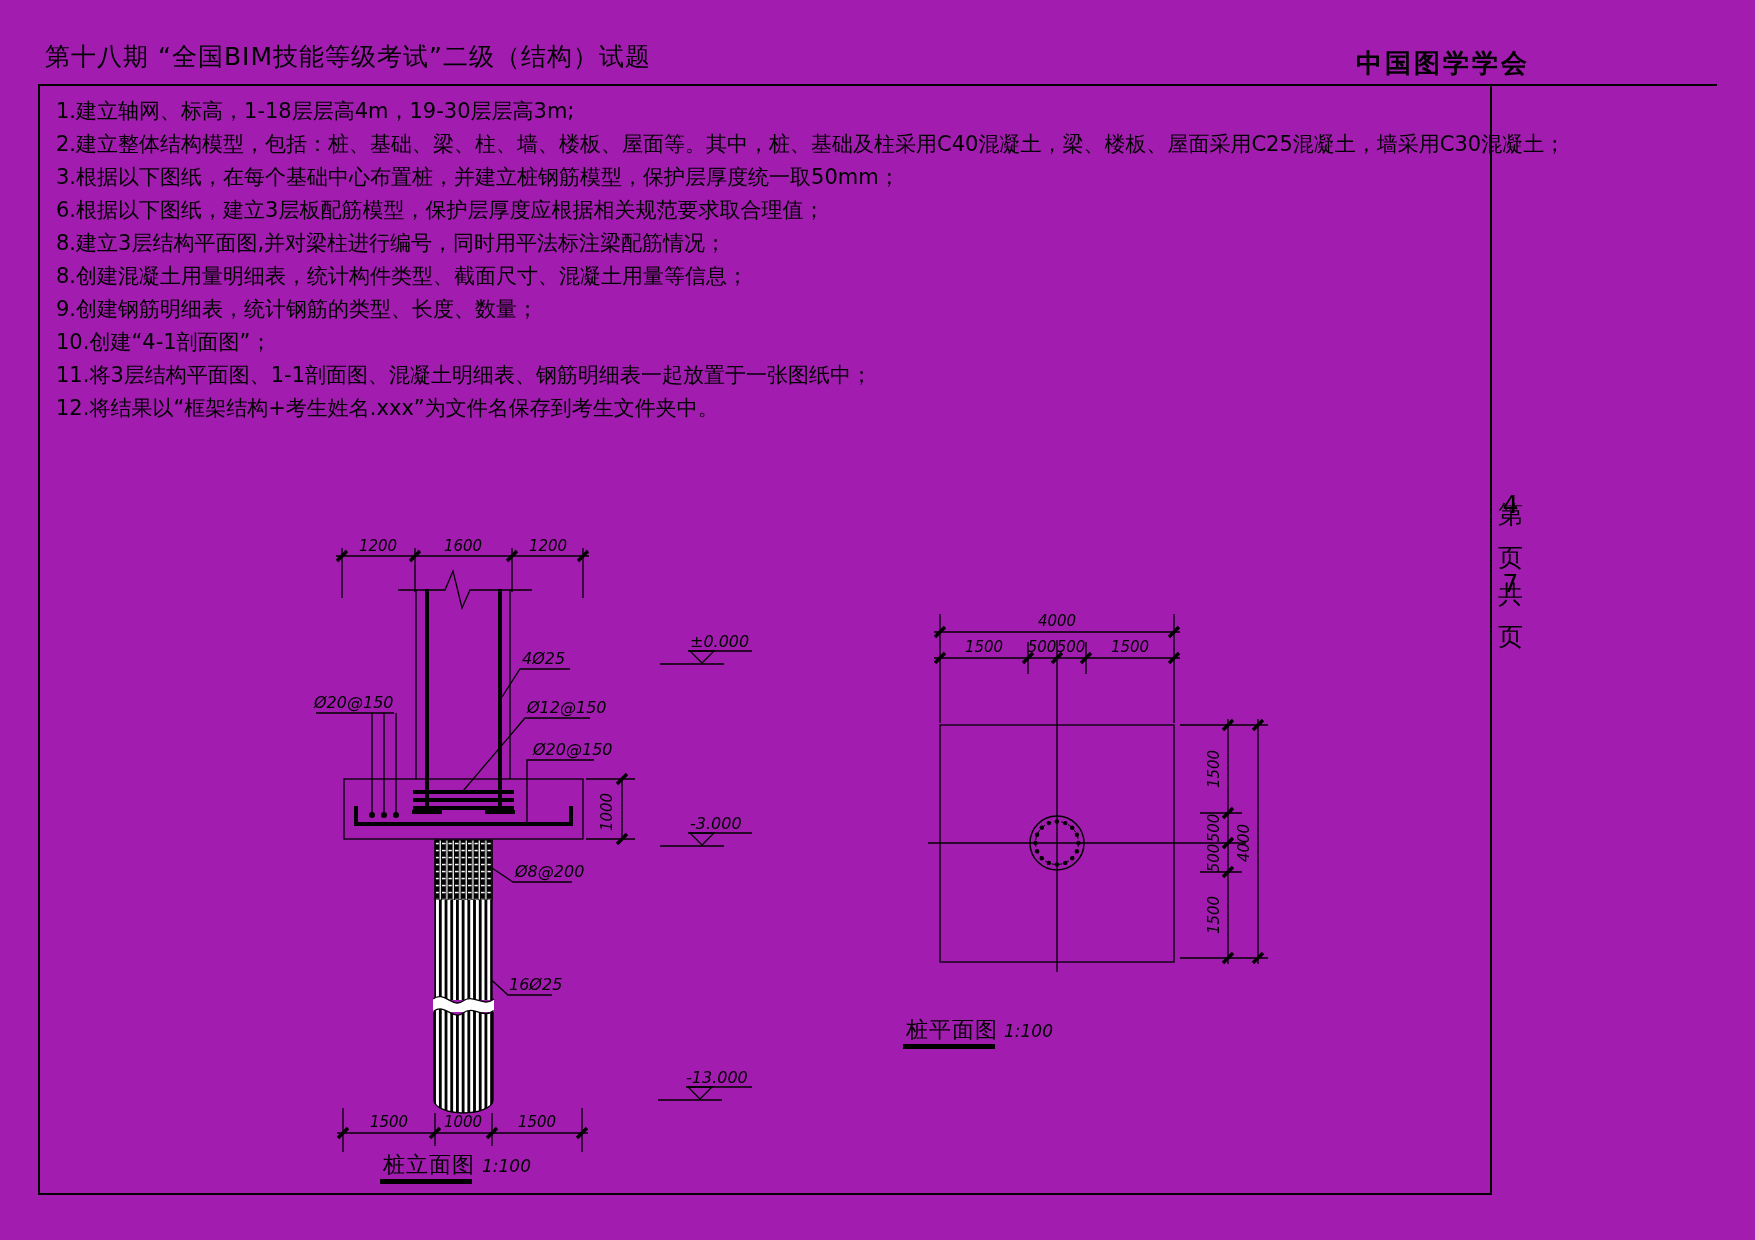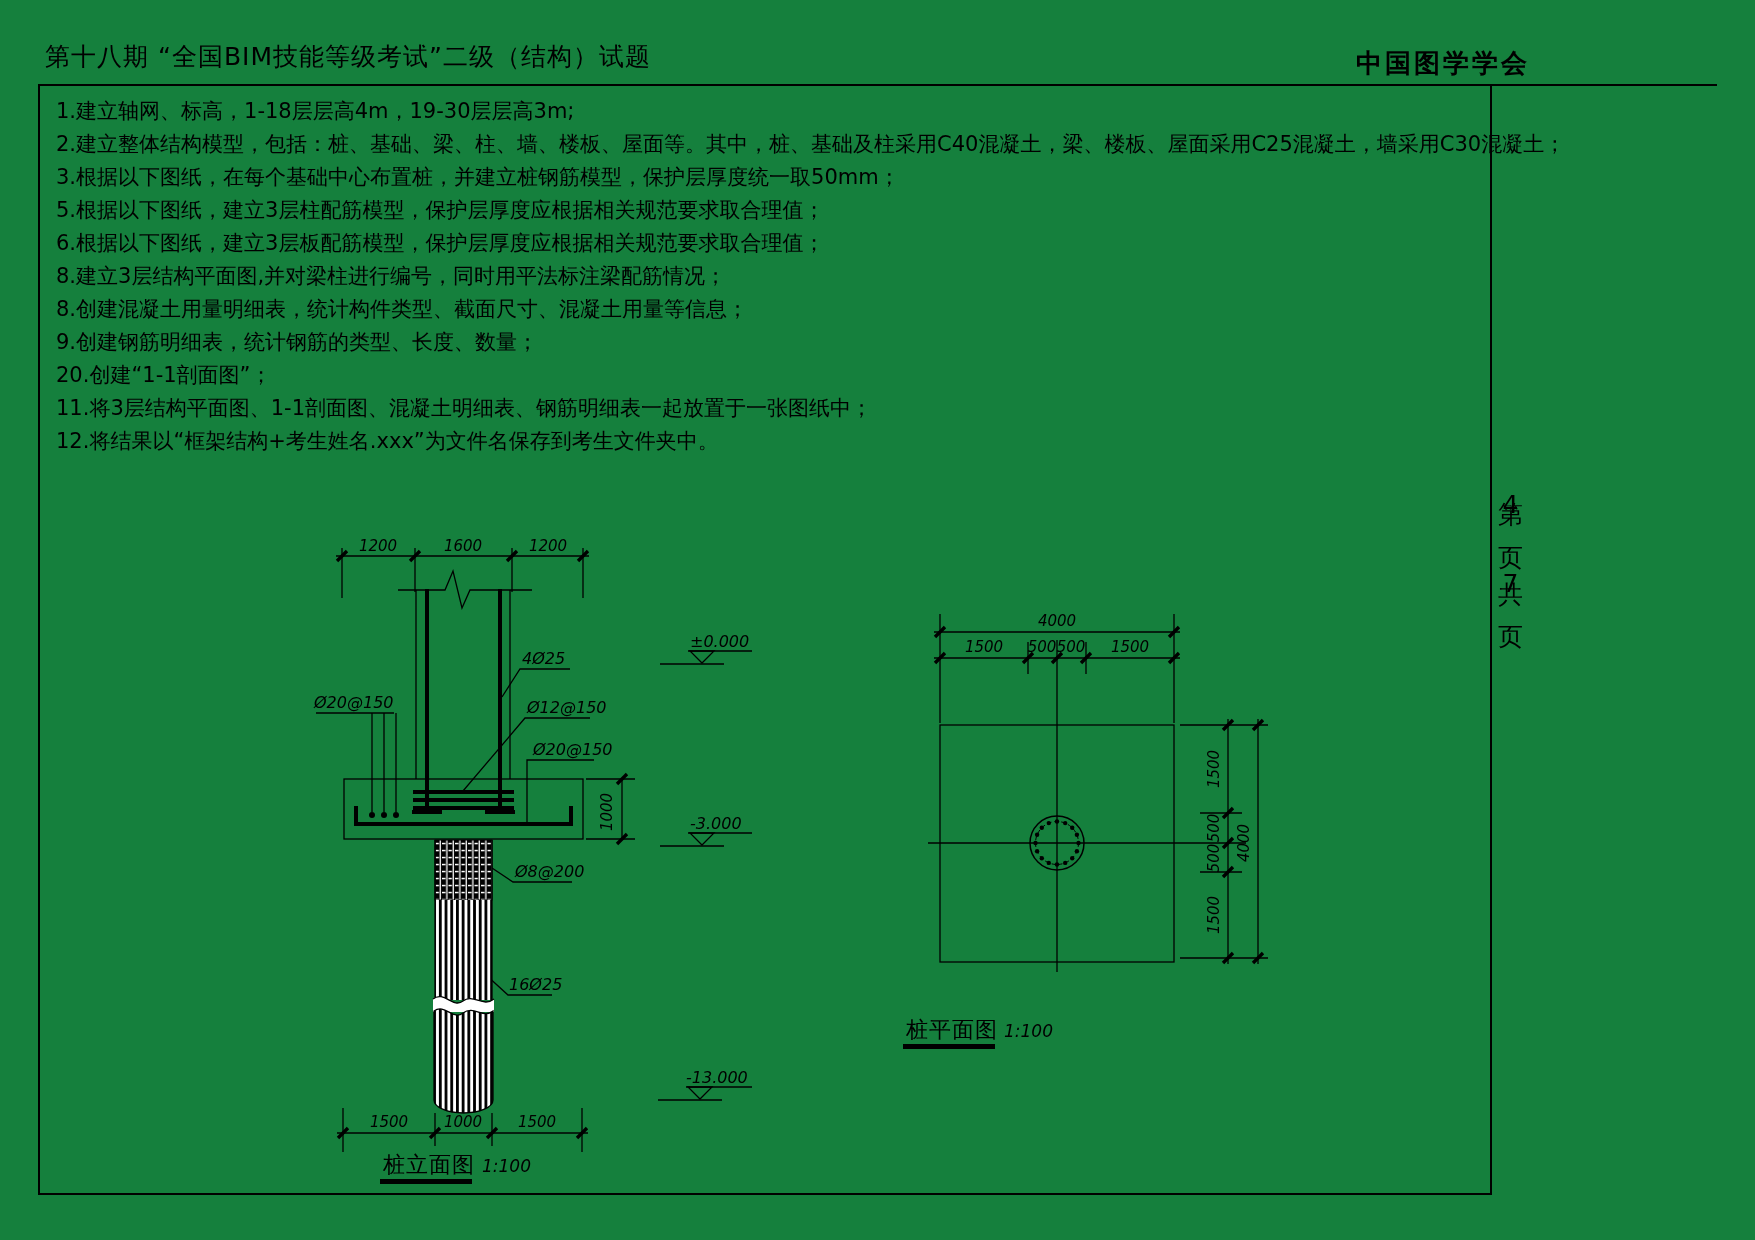--- a/index.html
+++ b/index.html
@@ -1,16 +1,16 @@
 <!DOCTYPE html>
 <html><head>
 <meta charset="utf-8">
 <style>
   html,body{margin:0;padding:0;background:#fff;}
-  .page{position:relative;width:1755px;height:1240px;background:#15803d;color:#000;
+  .page{position:relative;width:1755px;height:1240px;background:#a21caf;color:#000;
         font-family:"DejaVu Sans",sans-serif;overflow:hidden;}
   .hdr-left{position:absolute;left:45px;top:40px;font-size:25px;letter-spacing:1px;white-space:nowrap;}
   .hdr-right{position:absolute;left:1356px;top:46px;font-size:26px;letter-spacing:3px;white-space:nowrap;font-weight:bold;}
   .hdr-rule{position:absolute;left:38px;top:84px;width:1679px;height:2px;background:#000;}
   .frame{position:absolute;left:38px;top:84px;width:1454px;height:1111px;
          border:2px solid #000;box-sizing:border-box;}
   .task{position:absolute;left:56px;top:95px;width:1424px;font-size:21px;line-height:33px;white-space:nowrap;}
   .task div{height:33px;}
   .pgind{position:absolute;left:1496px;top:482px;}
   .pgind div{writing-mode:vertical-rl;text-orientation:upright;font-size:25px;
@@ -32,26 +32,25 @@
 
   <div class="hdr-left">第十八期 “全国BIM技能等级考试”二级（结构）试题</div>
   <div class="hdr-right">中国图学学会</div>
   <div class="hdr-rule"></div>
   <div class="frame"></div>
 
   <div class="task">
     <div>1.建立轴网、标高，1-18层层高4m，19-30层层高3m;</div>
     <div>2.建立整体结构模型，包括：桩、基础、梁、柱、墙、楼板、屋面等。其中，桩、基础及柱采用C40混凝土，梁、楼板、屋面采用C25混凝土，墙采用C30混凝土；</div>
     <div>3.根据以下图纸，在每个基础中心布置桩，并建立桩钢筋模型，保护层厚度统一取50mm；</div>
-    <div>5.根据以下图纸，建立3层柱配筋模型，保护层厚度应根据相关规范要求取合理值；</div>
     <div>6.根据以下图纸，建立3层板配筋模型，保护层厚度应根据相关规范要求取合理值；</div>
     <div>8.建立3层结构平面图,并对梁柱进行编号，同时用平法标注梁配筋情况；</div>
     <div>8.创建混凝土用量明细表，统计构件类型、截面尺寸、混凝土用量等信息；</div>
     <div>9.创建钢筋明细表，统计钢筋的类型、长度、数量；</div>
-    <div>20.创建“1-1剖面图”；</div>
+    <div>10.创建“4-1剖面图”；</div>
     <div>11.将3层结构平面图、1-1剖面图、混凝土明细表、钢筋明细表一起放置于一张图纸中；</div>
     <div>12.将结果以“框架结构+考生姓名.xxx”为文件名保存到考生文件夹中。</div>
   </div>
 
   <svg width="1452" height="716" viewBox="40 480 1452 716">
     <defs>
       <pattern id="stripes" width="5.7" height="4" patternUnits="userSpaceOnUse">
         <rect width="5.7" height="4" fill="#fff"></rect>
         <rect width="2.8" height="4" fill="#000"></rect>
       </pattern>

